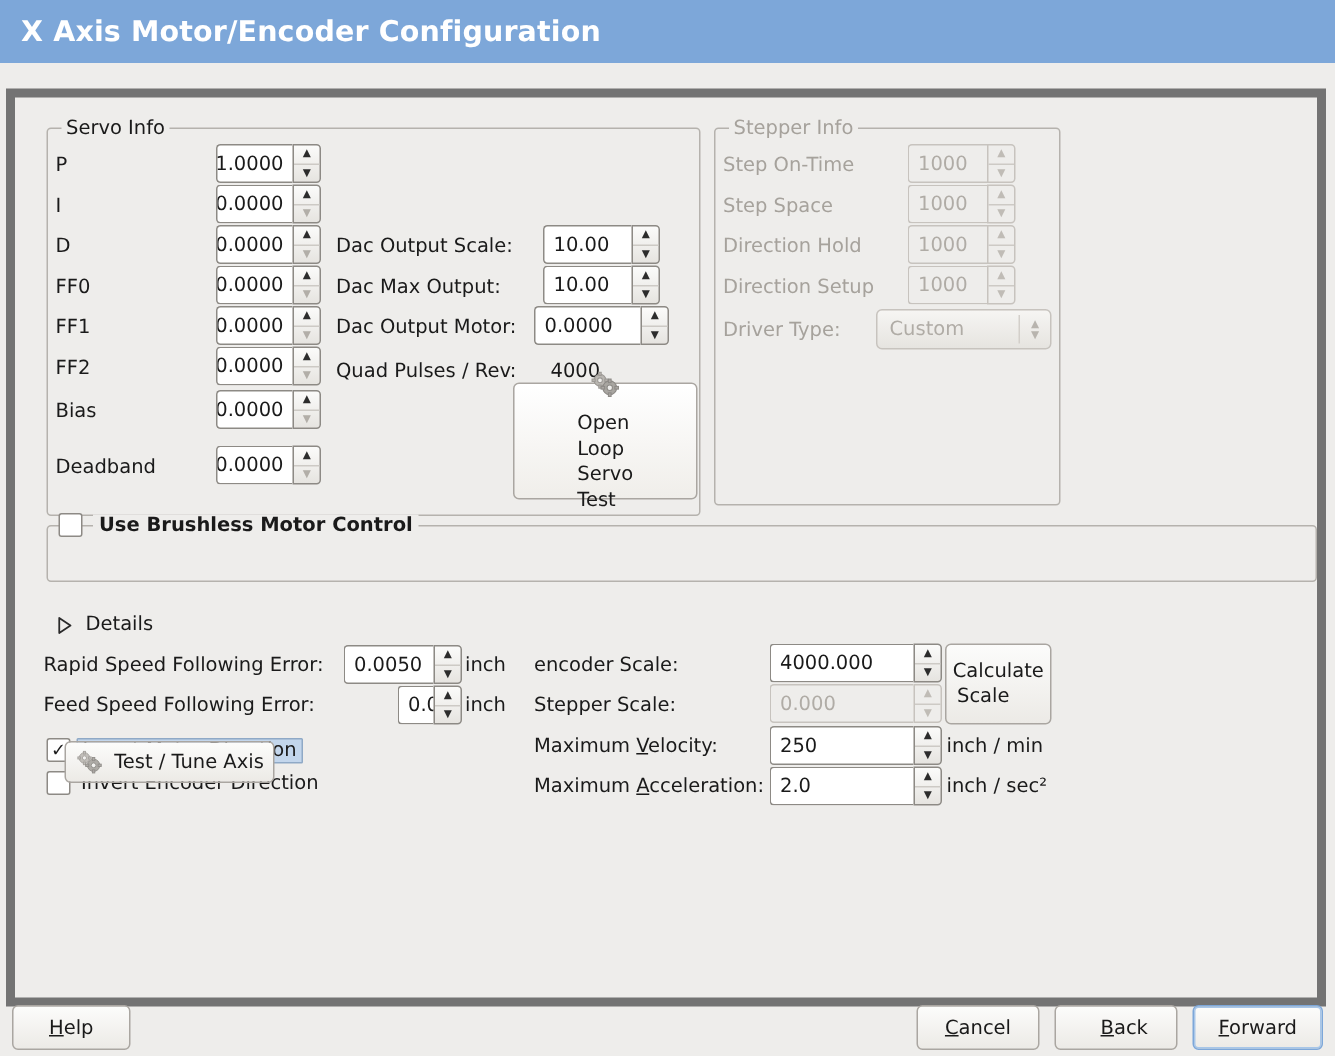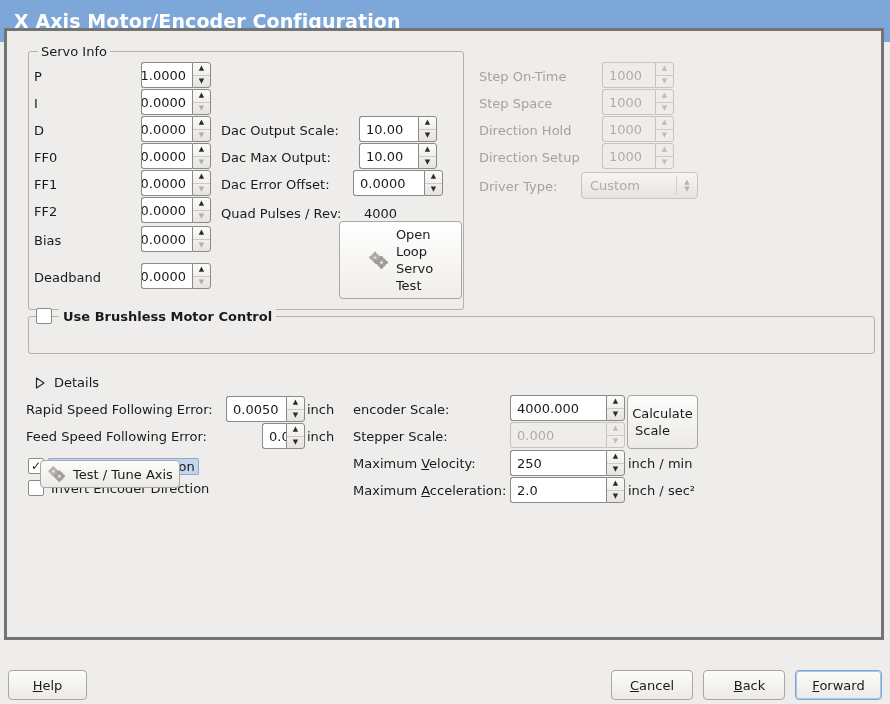--- a/index.html
+++ b/index.html
@@ -19,23 +19,23 @@
     background: #7da7d9;
     display: flex; align-items: center;
   }
   .titlebar .title {
     color: #ffffff; font-weight: bold; font-size: 19px;
     padding-left: 14px; letter-spacing: 0.1px;
   }
 
   
   .content {
-    position: absolute; left: 4px; top: 28px;
+    position: absolute; left: 4px; top: 59px;
     width: 880px; height: 612px;
-    border: 3px solid #737373;
+    border: 6px solid #737373;
     background: #eeedeb;
     box-sizing: border-box;
   }
 
   
   .frame {
     position: absolute;
     border: 1px solid #b5b2ad;
     border-radius: 3px;
     box-sizing: border-box;
@@ -114,21 +114,21 @@
     background: linear-gradient(#fcfcfb, #eceae6);
     box-sizing: border-box;
     display: flex; align-items: center; justify-content: center;
     font-size: 13px; color: #1a1a1a;
     cursor: default;
   }
   .btn.focus { border-color: #7da7d9; box-shadow: 0 0 0 1px #a8c6e8 inset; }
   .btn u { text-decoration: underline; }
 
   .btn-openloop {
-    gap: 6px;
+    flex-direction: column; gap: 6px;
     background: linear-gradient(#ffffff, #f0eeea);
   }
   .openloop-text { text-align: left; line-height: 17px; }
 
   
   .chk { position: absolute; display: flex; align-items: center; gap: 7px; }
   .chk .box {
     width: 14px; height: 14px; flex: 0 0 14px;
     border: 1px solid #8d8a85; border-radius: 2px;
     background: #ffffff;
@@ -235,21 +235,21 @@
     <div class="spin" style="left:96px; top:232px; width:108px;">
       <div class="entry right">0.0000</div>
       <div class="btns">
         <div class="ar arrow-up"></div>
         <div class="ar down faded arrow-dn"></div>
       </div>
     </div>
 
     <div class="lbl" style="left:214px; top:92px;">Dac Output Scale:</div>
     <div class="lbl" style="left:214px; top:119px;">Dac Max Output:</div>
-    <div class="lbl" style="left:214px; top:146px;">Dac Error Offset:</div>
+    <div class="lbl" style="left:214px; top:146px;">Dac Output Motor:</div>
 
     <div class="spin" style="left:352px; top:85px; width:78px;">
       <div class="entry">10.00</div>
       <div class="btns">
         <div class="ar arrow-up"></div>
         <div class="ar down arrow-dn"></div>
       </div>
     </div>
     <div class="spin" style="left:352px; top:112px; width:78px;">
       <div class="entry">10.00</div>
@@ -291,20 +291,23 @@
         </svg>
       </span>
       <span class="openloop-text">
         <span>Open</span><br>
         <span>Loop</span><br>
         <span>Servo</span><br>
         <span>Test</span>
       </span>
     </div>
 
+    <div class="frame disabled" style="left:466px; top:20px; width:231px; height:252px;">
+      <span class="frame-title">Stepper Info</span>
+    </div>
 
     <div class="lbl dim" style="left:472px; top:38px;">Step On-Time</div>
     <div class="lbl dim" style="left:472px; top:65px;">Step Space</div>
     <div class="lbl dim" style="left:472px; top:92px;">Direction Hold</div>
     <div class="lbl dim" style="left:472px; top:119px;">Direction Setup</div>
 
     <div class="spin disabled" style="left:595px; top:31px; width:72px;">
       <div class="entry">1000</div>
       <div class="btns">
         <div class="ar arrow-up"></div>

